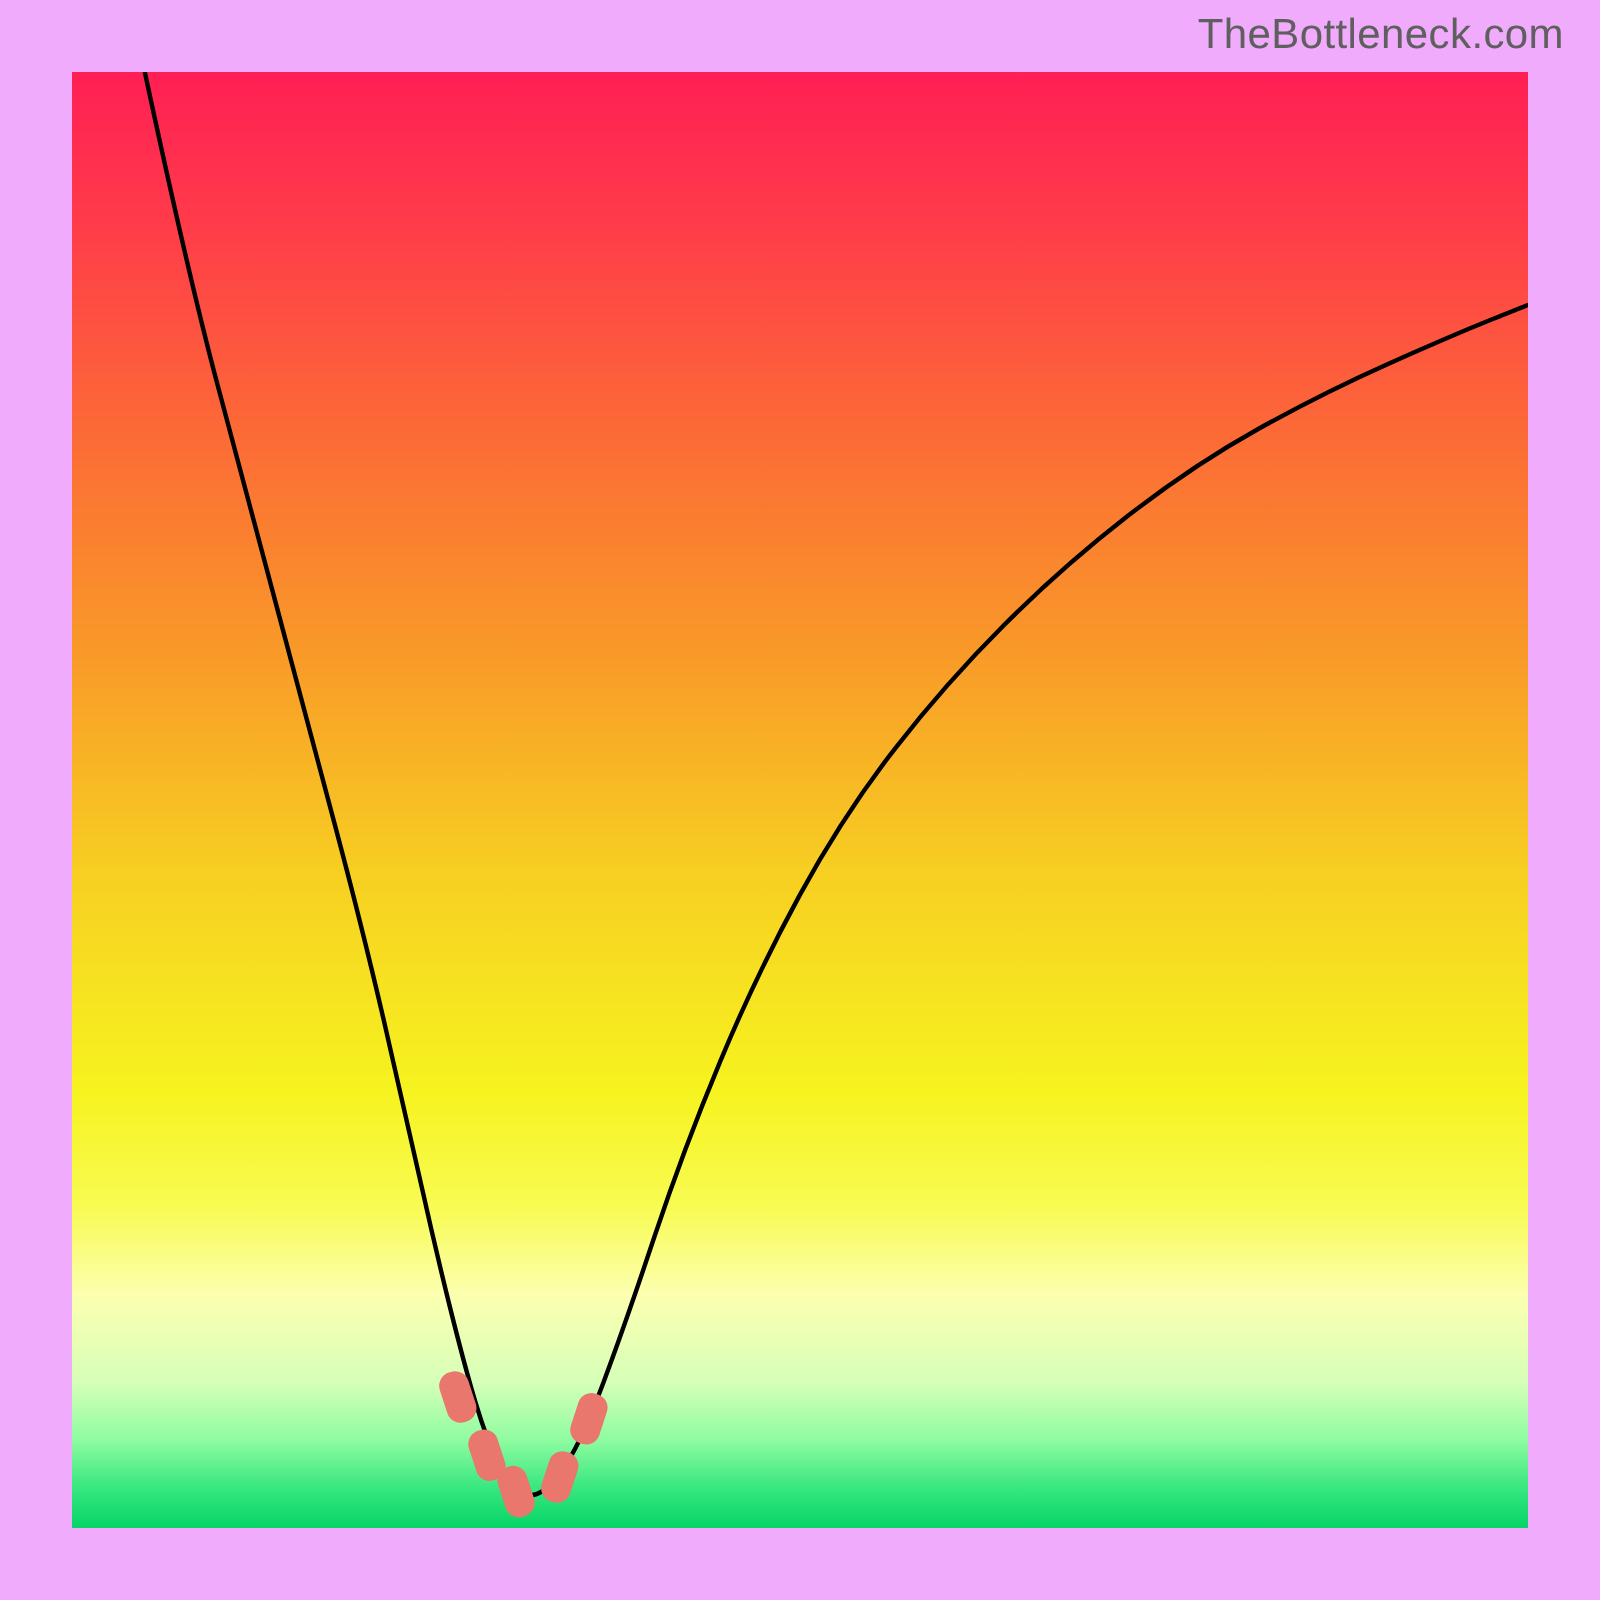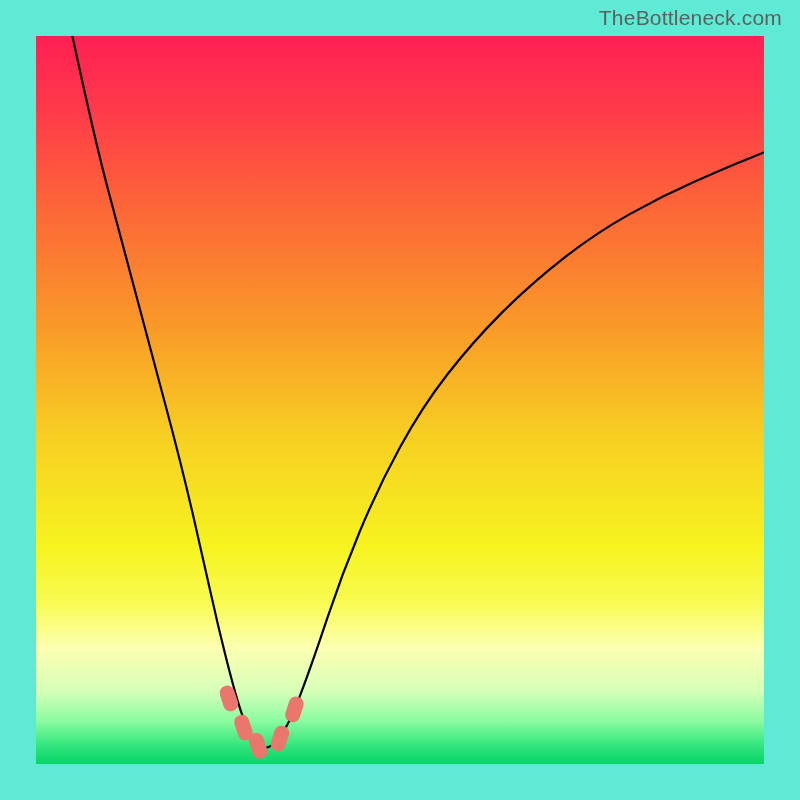--- a/index.html
+++ b/index.html
@@ -1,21 +1,21 @@
 <!DOCTYPE html>
 <html><head>
 <meta charset="utf-8">
 <style>
   * { margin: 0; padding: 0; box-sizing: border-box; }
   html, body { width: 800px; height: 800px; overflow: hidden; }
   body { background: #000; font-family: Arial, sans-serif; }
   .outer {
     width: 800px;
     height: 800px;
-    background: #5eead4;
+    background: #f0abfc;
     position: relative;
   }
   .watermark {
     position: absolute;
     top: 6px;
     right: 18px;
     color: #5f5f5f;
     font-size: 21px;
     font-weight: 500;
     letter-spacing: 0.2px;

